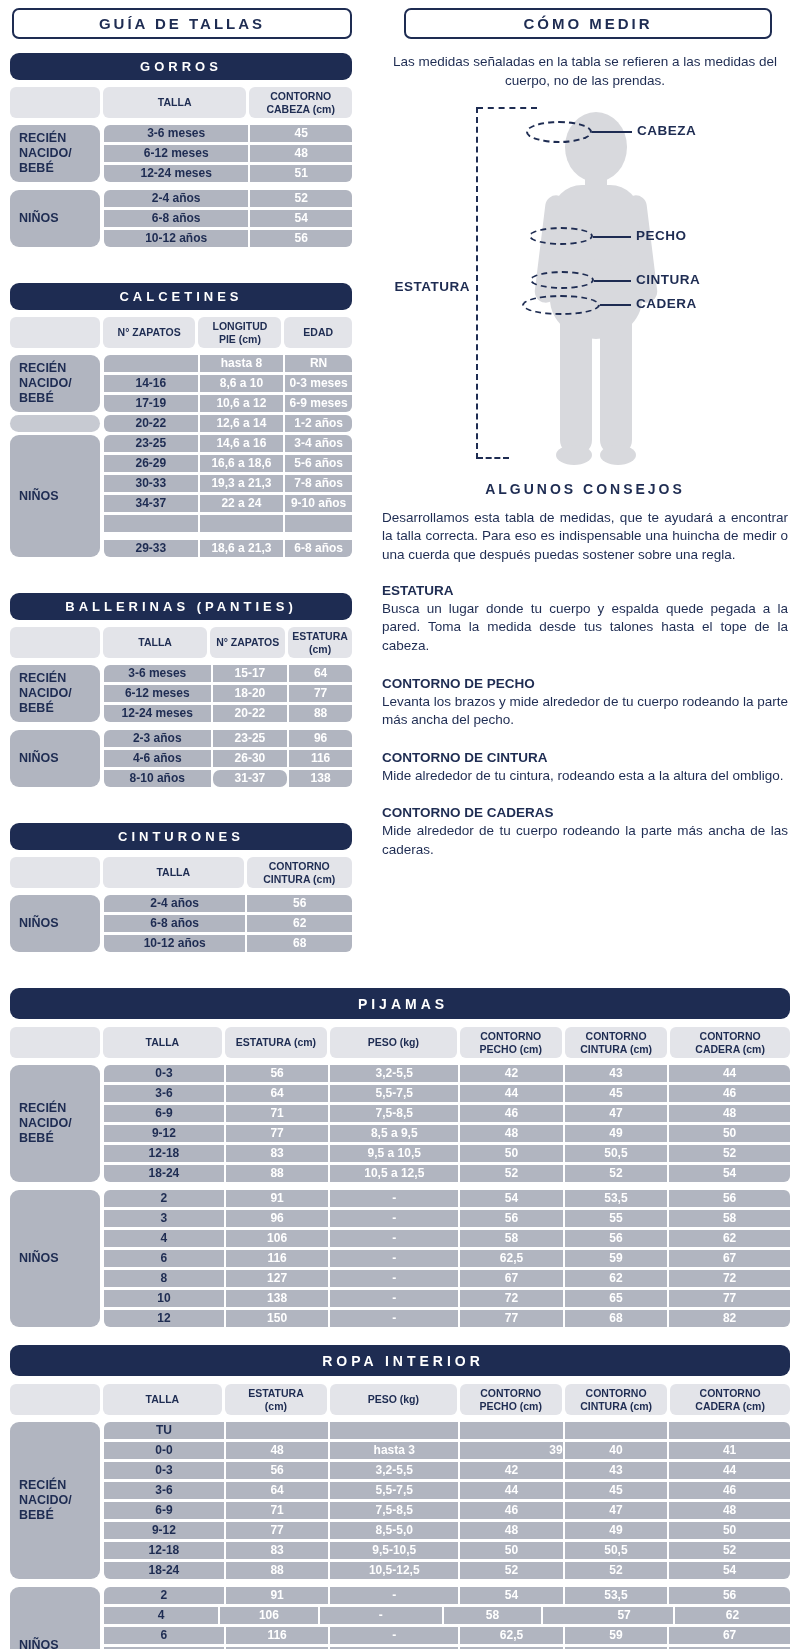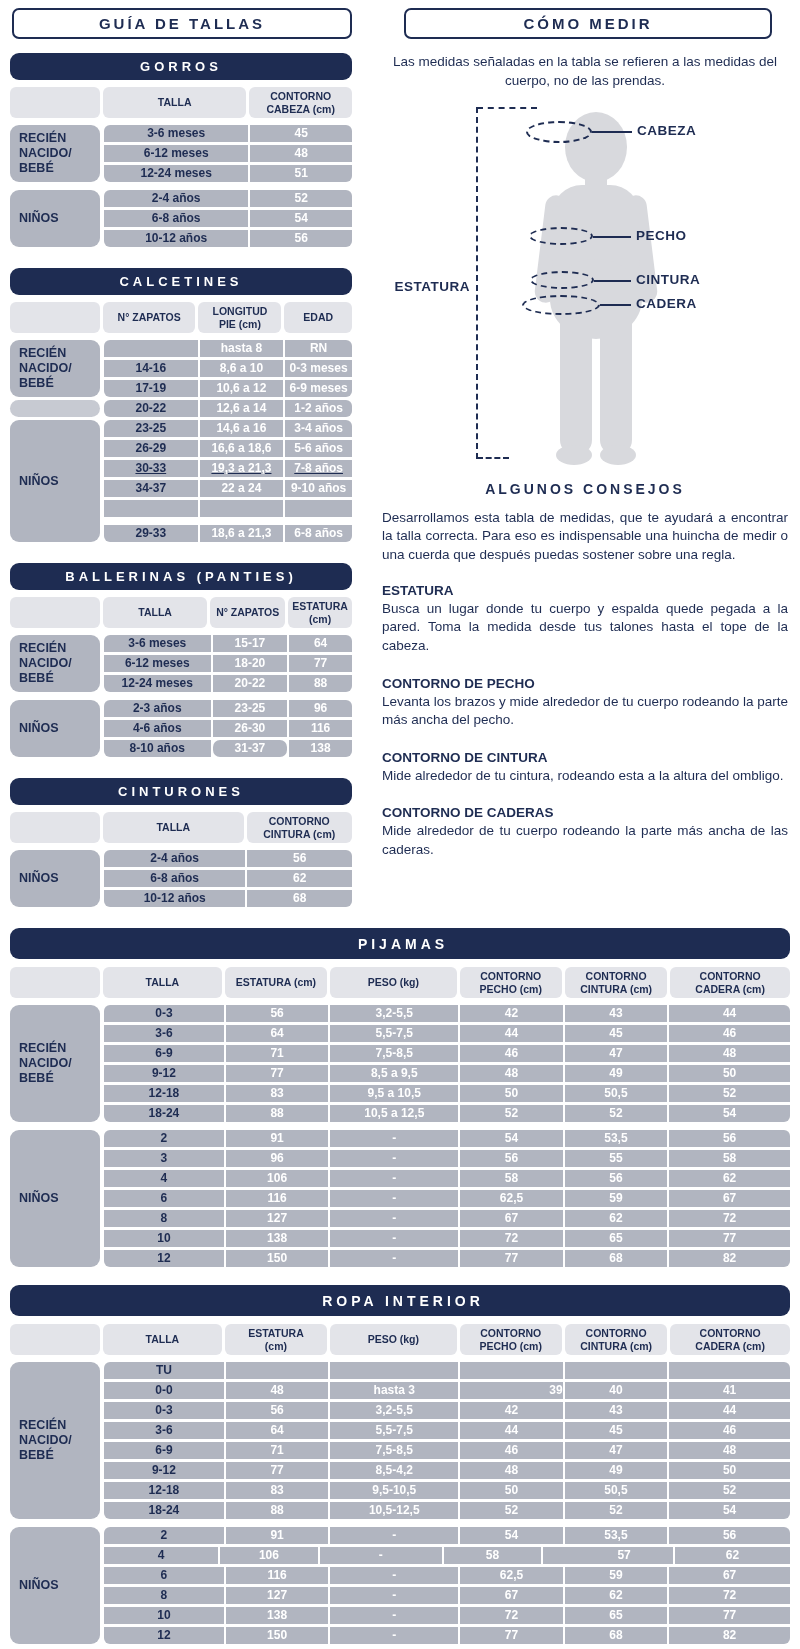--- a/index.html
+++ b/index.html
@@ -20,21 +20,21 @@
   .right-col{flex:1 1 auto; min-width:0;}
 
   .title-box{
     border:2px solid var(--navy); border-radius:7px; height:31px;
     display:flex; align-items:center; justify-content:center;
     font-size:15px; font-weight:800; letter-spacing:3px; margin:0 0 14px 2px;
   }
   .right-col .title-box{margin:0 18px 14px 24px;}
 
   
-  .size-table{margin-bottom:21px;}
+  .size-table{margin-bottom:36px;}
   .bar{
     background:var(--navy); border-radius:9px; height:27px;
     display:flex; align-items:center; justify-content:center; margin-bottom:7px;
   }
   .bar-text{color:#fff; font-weight:800; font-size:13px; letter-spacing:4px;}
   .size-table.full .bar{height:31px; margin-bottom:8px;padding-left:6px;}
   .size-table.full .bar-text{font-size:14px;}
 
   .hrow{display:flex; gap:3px; margin-bottom:7px;}
   .hspacer{background:var(--hcell); border-radius:6px;}
@@ -205,21 +205,21 @@
             <div class="drow">
               <div class="dcell first" style="flex: 94 1 0px;">23-25</div>
               <div class="dcell" style="flex: 84 1 0px;">14,6 a 16</div>
               <div class="dcell" style="flex: 67 1 0px;">3-4 años</div>
             </div>
             <div class="drow" style="margin-top: 3px;">
               <div class="dcell first" style="flex: 94 1 0px;">26-29</div>
               <div class="dcell" style="flex: 84 1 0px;">16,6 a 18,6</div>
               <div class="dcell" style="flex: 67 1 0px;">5-6 años</div>
             </div>
-            <div class="drow" style="margin-top: 3px; text-decoration: underline;">
+            <div class="drow" style="margin-top: 3px;">
               <div class="dcell first" style="flex: 94 1 0px;">30-33</div>
               <div class="dcell" style="flex: 84 1 0px;">19,3 a 21,3</div>
               <div class="dcell" style="flex: 67 1 0px;">7-8 años</div>
             </div>
             <div class="drow" style="margin-top: 3px;">
               <div class="dcell first" style="flex: 94 1 0px;">34-37</div>
               <div class="dcell" style="flex: 84 1 0px;">22 a 24</div>
               <div class="dcell" style="flex: 67 1 0px;">9-10 años</div>
             </div>
             <div class="drow" style="margin-top: 3px;">
@@ -580,21 +580,21 @@
             <div class="dcell first" style="flex: 117 1 0px;">6-9</div>
             <div class="dcell" style="flex: 100 1 0px;">71</div>
             <div class="dcell" style="flex: 125 1 0px;">7,5-8,5</div>
             <div class="dcell" style="flex: 100 1 0px;">46</div>
             <div class="dcell" style="flex: 100 1 0px;">47</div>
             <div class="dcell" style="flex: 118 1 0px;">48</div>
           </div>
           <div class="drow" style="margin-top: 3px;">
             <div class="dcell first" style="flex: 117 1 0px;">9-12</div>
             <div class="dcell" style="flex: 100 1 0px;">77</div>
-            <div class="dcell" style="flex: 125 1 0px;">8,5-4,2</div>
+            <div class="dcell" style="flex: 125 1 0px;">8,5-5,0</div>
             <div class="dcell" style="flex: 100 1 0px;">48</div>
             <div class="dcell" style="flex: 100 1 0px;">49</div>
             <div class="dcell" style="flex: 118 1 0px;">50</div>
           </div>
           <div class="drow" style="margin-top: 3px;">
             <div class="dcell first" style="flex: 117 1 0px;">12-18</div>
             <div class="dcell" style="flex: 100 1 0px;">83</div>
             <div class="dcell" style="flex: 125 1 0px;">9,5-10,5</div>
             <div class="dcell" style="flex: 100 1 0px;">50</div>
             <div class="dcell" style="flex: 100 1 0px;">50,5</div>

